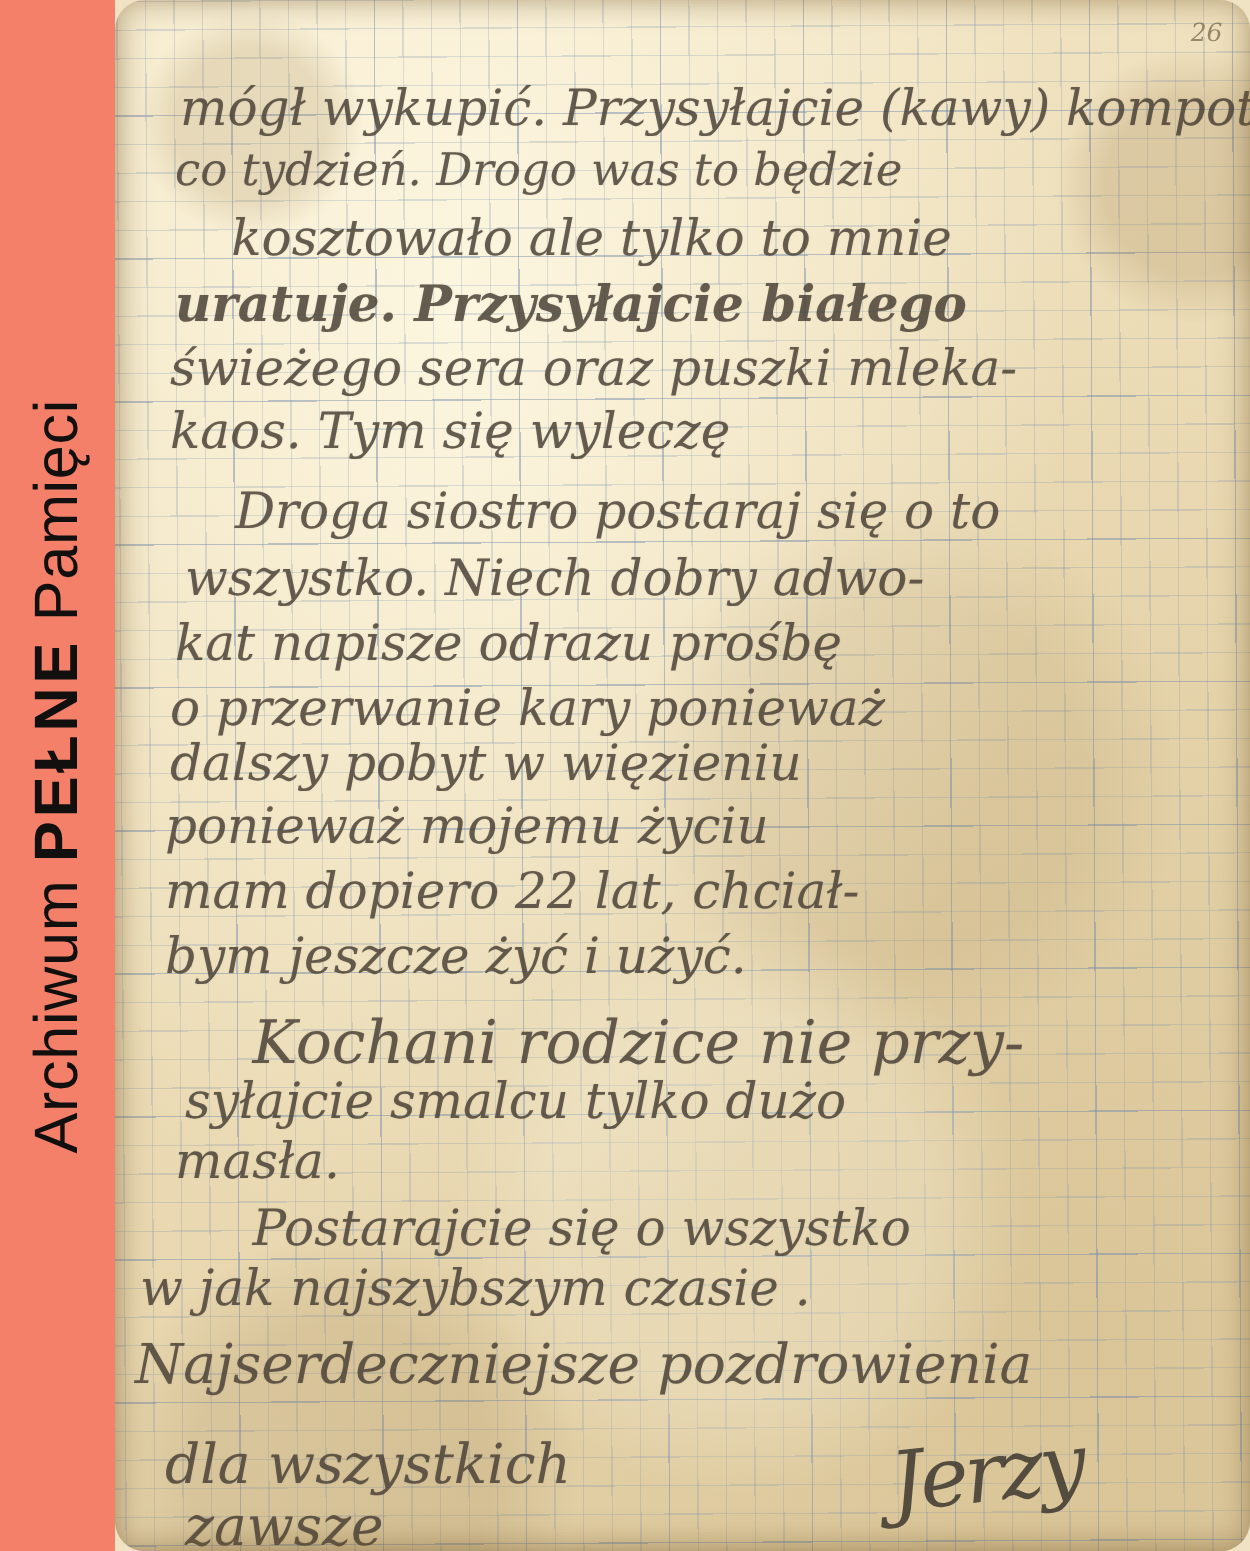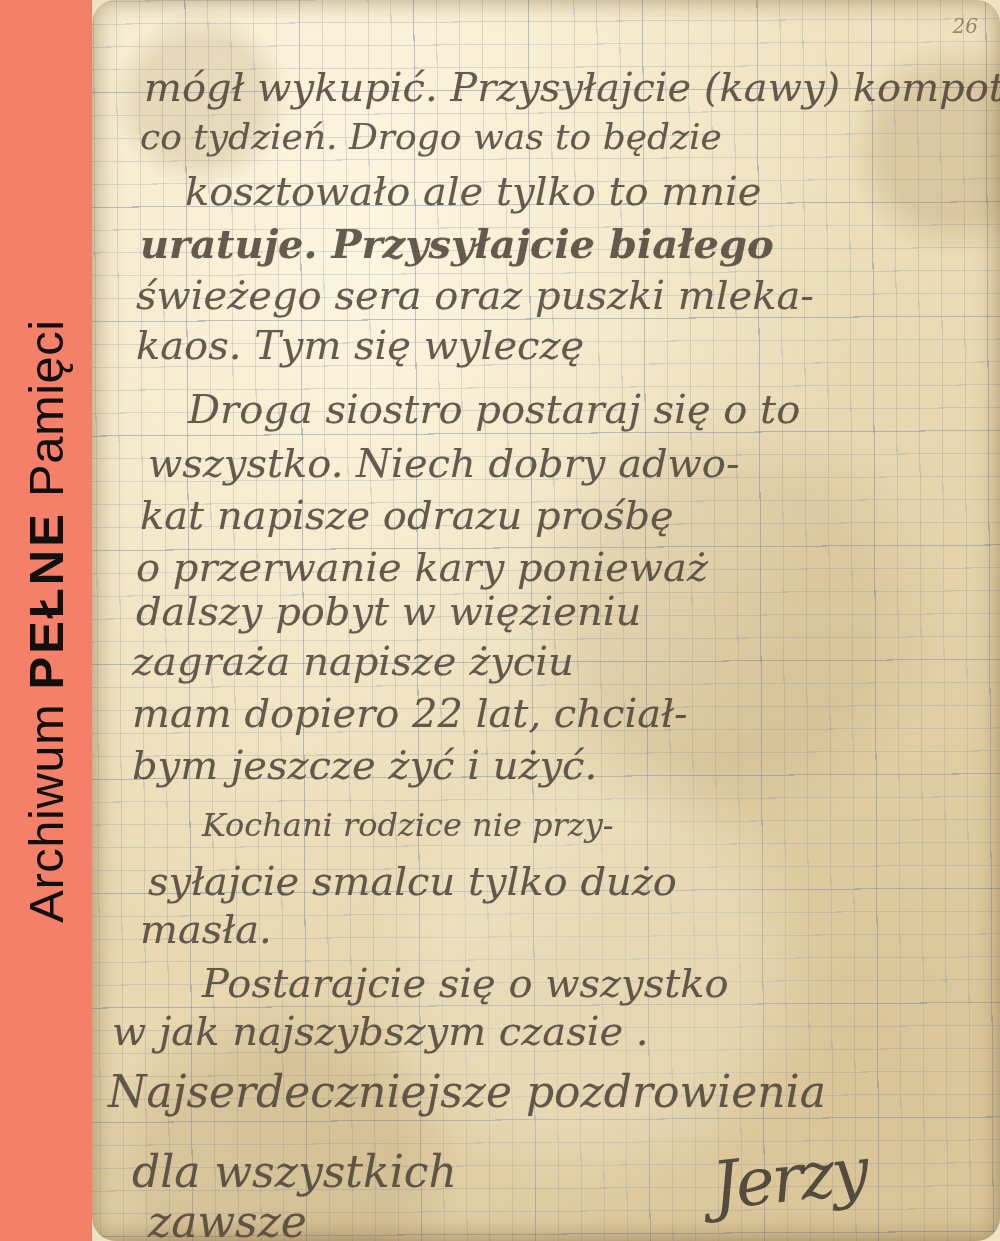--- a/index.html
+++ b/index.html
@@ -166,24 +166,24 @@
       <div class="line" style="left:48px; top:76px;  font-size:36px;">co tydzień. Drogo was to będzie</div>
       <div class="line" style="left:48px; top:128px; font-size:40px;padding-left:45px;">kosztowało ale tylko to mnie</div>
       <div class="line" style="left:48px; top:180px; font-size:40px;font-weight:bold;">uratuje. Przysyłajcie białego</div>
       <div class="line" style="left:44px; top:232px; font-size:40px;">świeżego sera oraz puszki mleka-</div>
       <div class="line" style="left:44px; top:282px; font-size:40px;">kaos. Tym się wyleczę</div>
       <div class="line" style="left:96px; top:346px; font-size:40px;">Droga siostro postaraj się o to</div>
       <div class="line" style="left:56px; top:400px; font-size:40px;">wszystko.  Niech dobry adwo-</div>
       <div class="line" style="left:48px; top:452px; font-size:40px;">kat napisze odrazu prośbę</div>
       <div class="line" style="left:44px; top:504px; font-size:40px;">o przerwanie kary ponieważ</div>
       <div class="line" style="left:44px; top:548px; font-size:40px;">dalszy pobyt w więzieniu</div>
-      <div class="line" style="left:40px; top:598px; font-size:40px;">zagraża napisze życiu</div>
+      <div class="line" style="left:40px; top:598px; font-size:40px;">ponieważ mojemu życiu</div>
       <div class="line" style="left:40px; top:650px; font-size:40px;">mam dopiero 22 lat, chciał-</div>
       <div class="line" style="left:40px; top:702px; font-size:40px;">bym jeszcze żyć i użyć.</div>
-      <div class="line" style="left:110px;top:766px; font-size:32px;">Kochani rodzice nie przy-</div>
+      <div class="line" style="left:110px;top:766px; font-size:48px;">Kochani rodzice nie przy-</div>
       <div class="line" style="left:56px; top:818px; font-size:40px;">syłajcie smalcu  tylko dużo</div>
       <div class="line" style="left:48px; top:866px; font-size:40px;">masła.</div>
       <div class="line" style="left:110px;top:920px; font-size:40px;">Postarajcie się o wszystko</div>
       <div class="line" style="left:20px; top:968px; font-size:40px;">w jak najszybszym czasie .</div>
       <div class="line" style="left:16px; top:1026px;font-size:44px;">Najserdeczniejsze pozdrowienia</div>
       <div class="line" style="left:40px; top:1106px;font-size:44px;">dla wszystkich</div>
       <div class="line" style="left:56px; top:1156px;font-size:44px;">zawsze</div>
 
       <div class="signature" style="left:620px; top:1100px;">Jerzy</div>
     </div>

